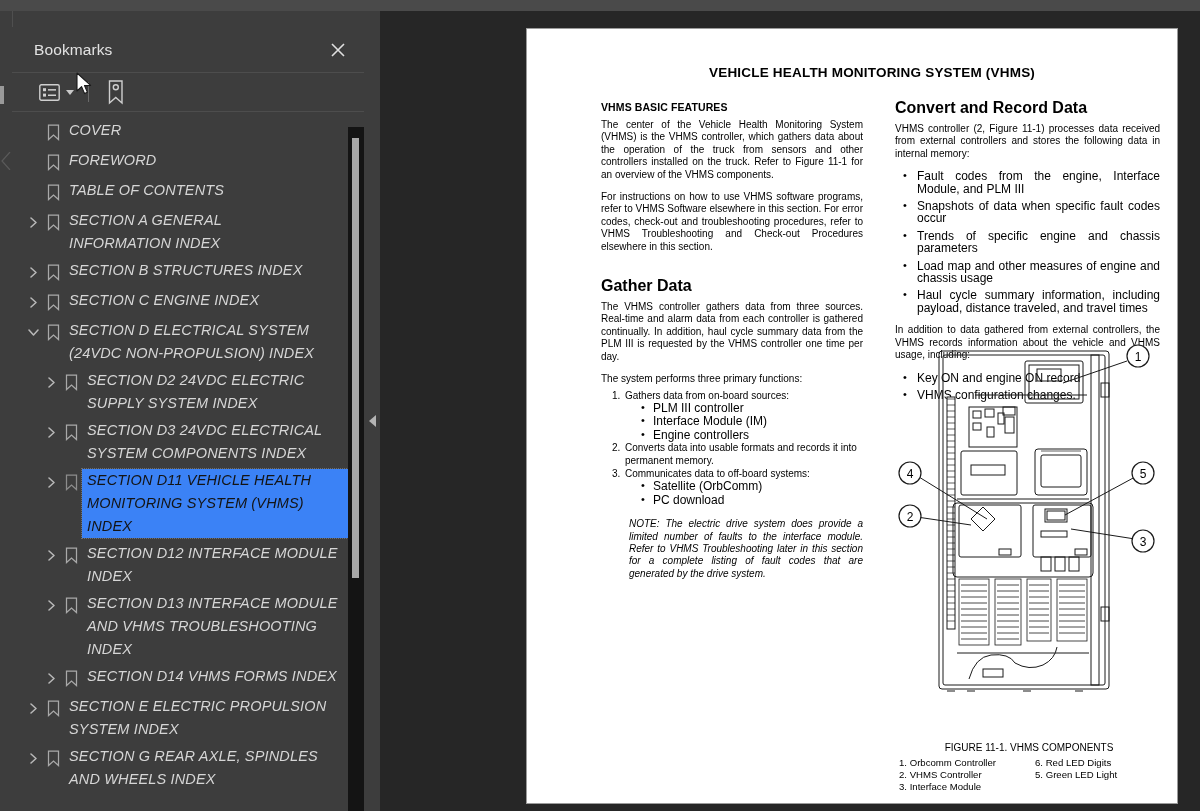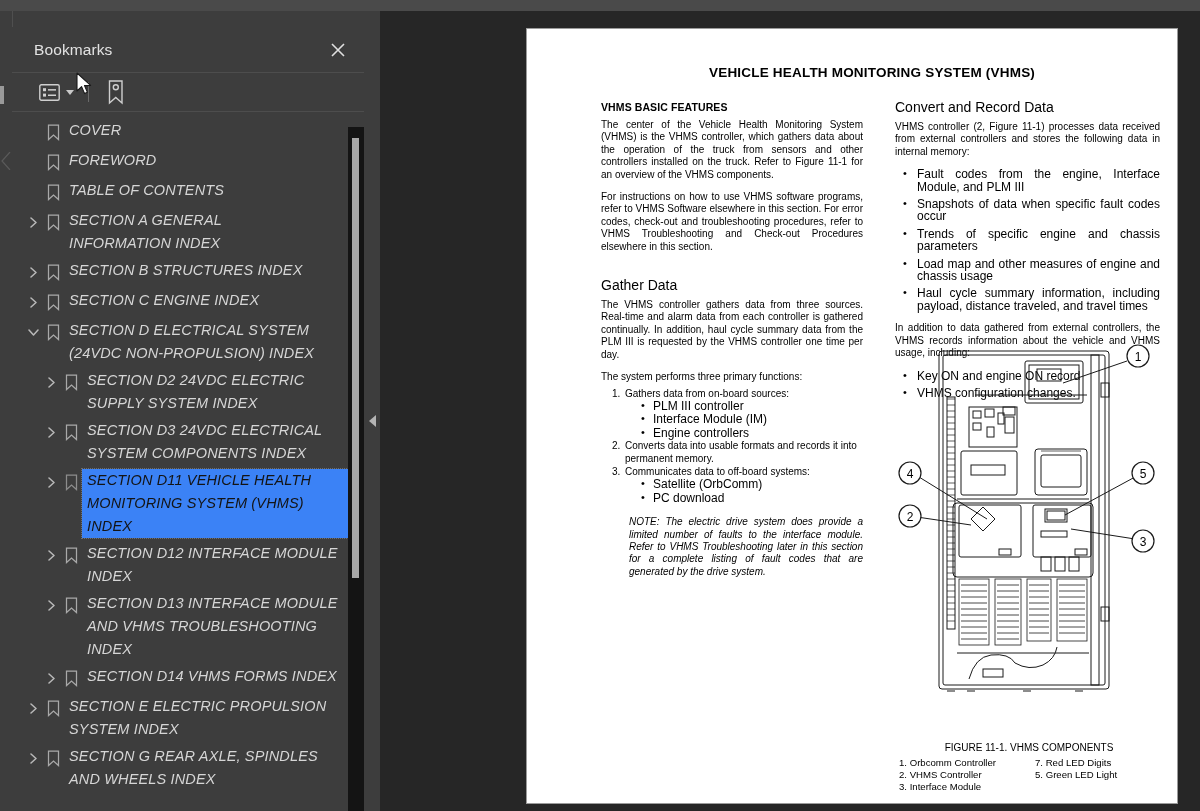--- a/index.html
+++ b/index.html
@@ -230,22 +230,22 @@
     width: 265px;
   }
 
   .h2 {
     font-size: 10.5px;
     font-weight: bold;
     margin: 0 0 6px 0;
     letter-spacing: .1px;
   }
   .h3 {
-    font-size: 14px;
-    font-weight: normal;
+    font-size: 16px;
+    font-weight: bold;
     margin: 0 0 6px 0;
   }
   .para {
     font-size: 10px;
     line-height: 12.4px;
     text-align: justify;
     margin: 0 0 10px 0;
   }
   .para.note {
     font-style: italic;
@@ -736,21 +736,21 @@
               <text x="248" y="139" font-family="Liberation Sans, sans-serif" font-size="12" text-anchor="middle" fill="#000">5</text>
             </g>
           </svg>
         </div>
 
         <div class="fig-caption">FIGURE 11-1. VHMS COMPONENTS</div>
 
         <div class="fig-legend">
           <div class="legend-grid" id="legend-grid">
               <span>1. Orbcomm Controller</span>
-              <span>7. Red LED Digits</span>
+              <span>6. Red LED Digits</span>
               <span>2. VHMS Controller</span>
               <span>5. Green LED Light</span>
               <span>3. Interface Module</span>
               <span></span>
             </div>
         </div>
 
       </div>
     </div>
   </div>

